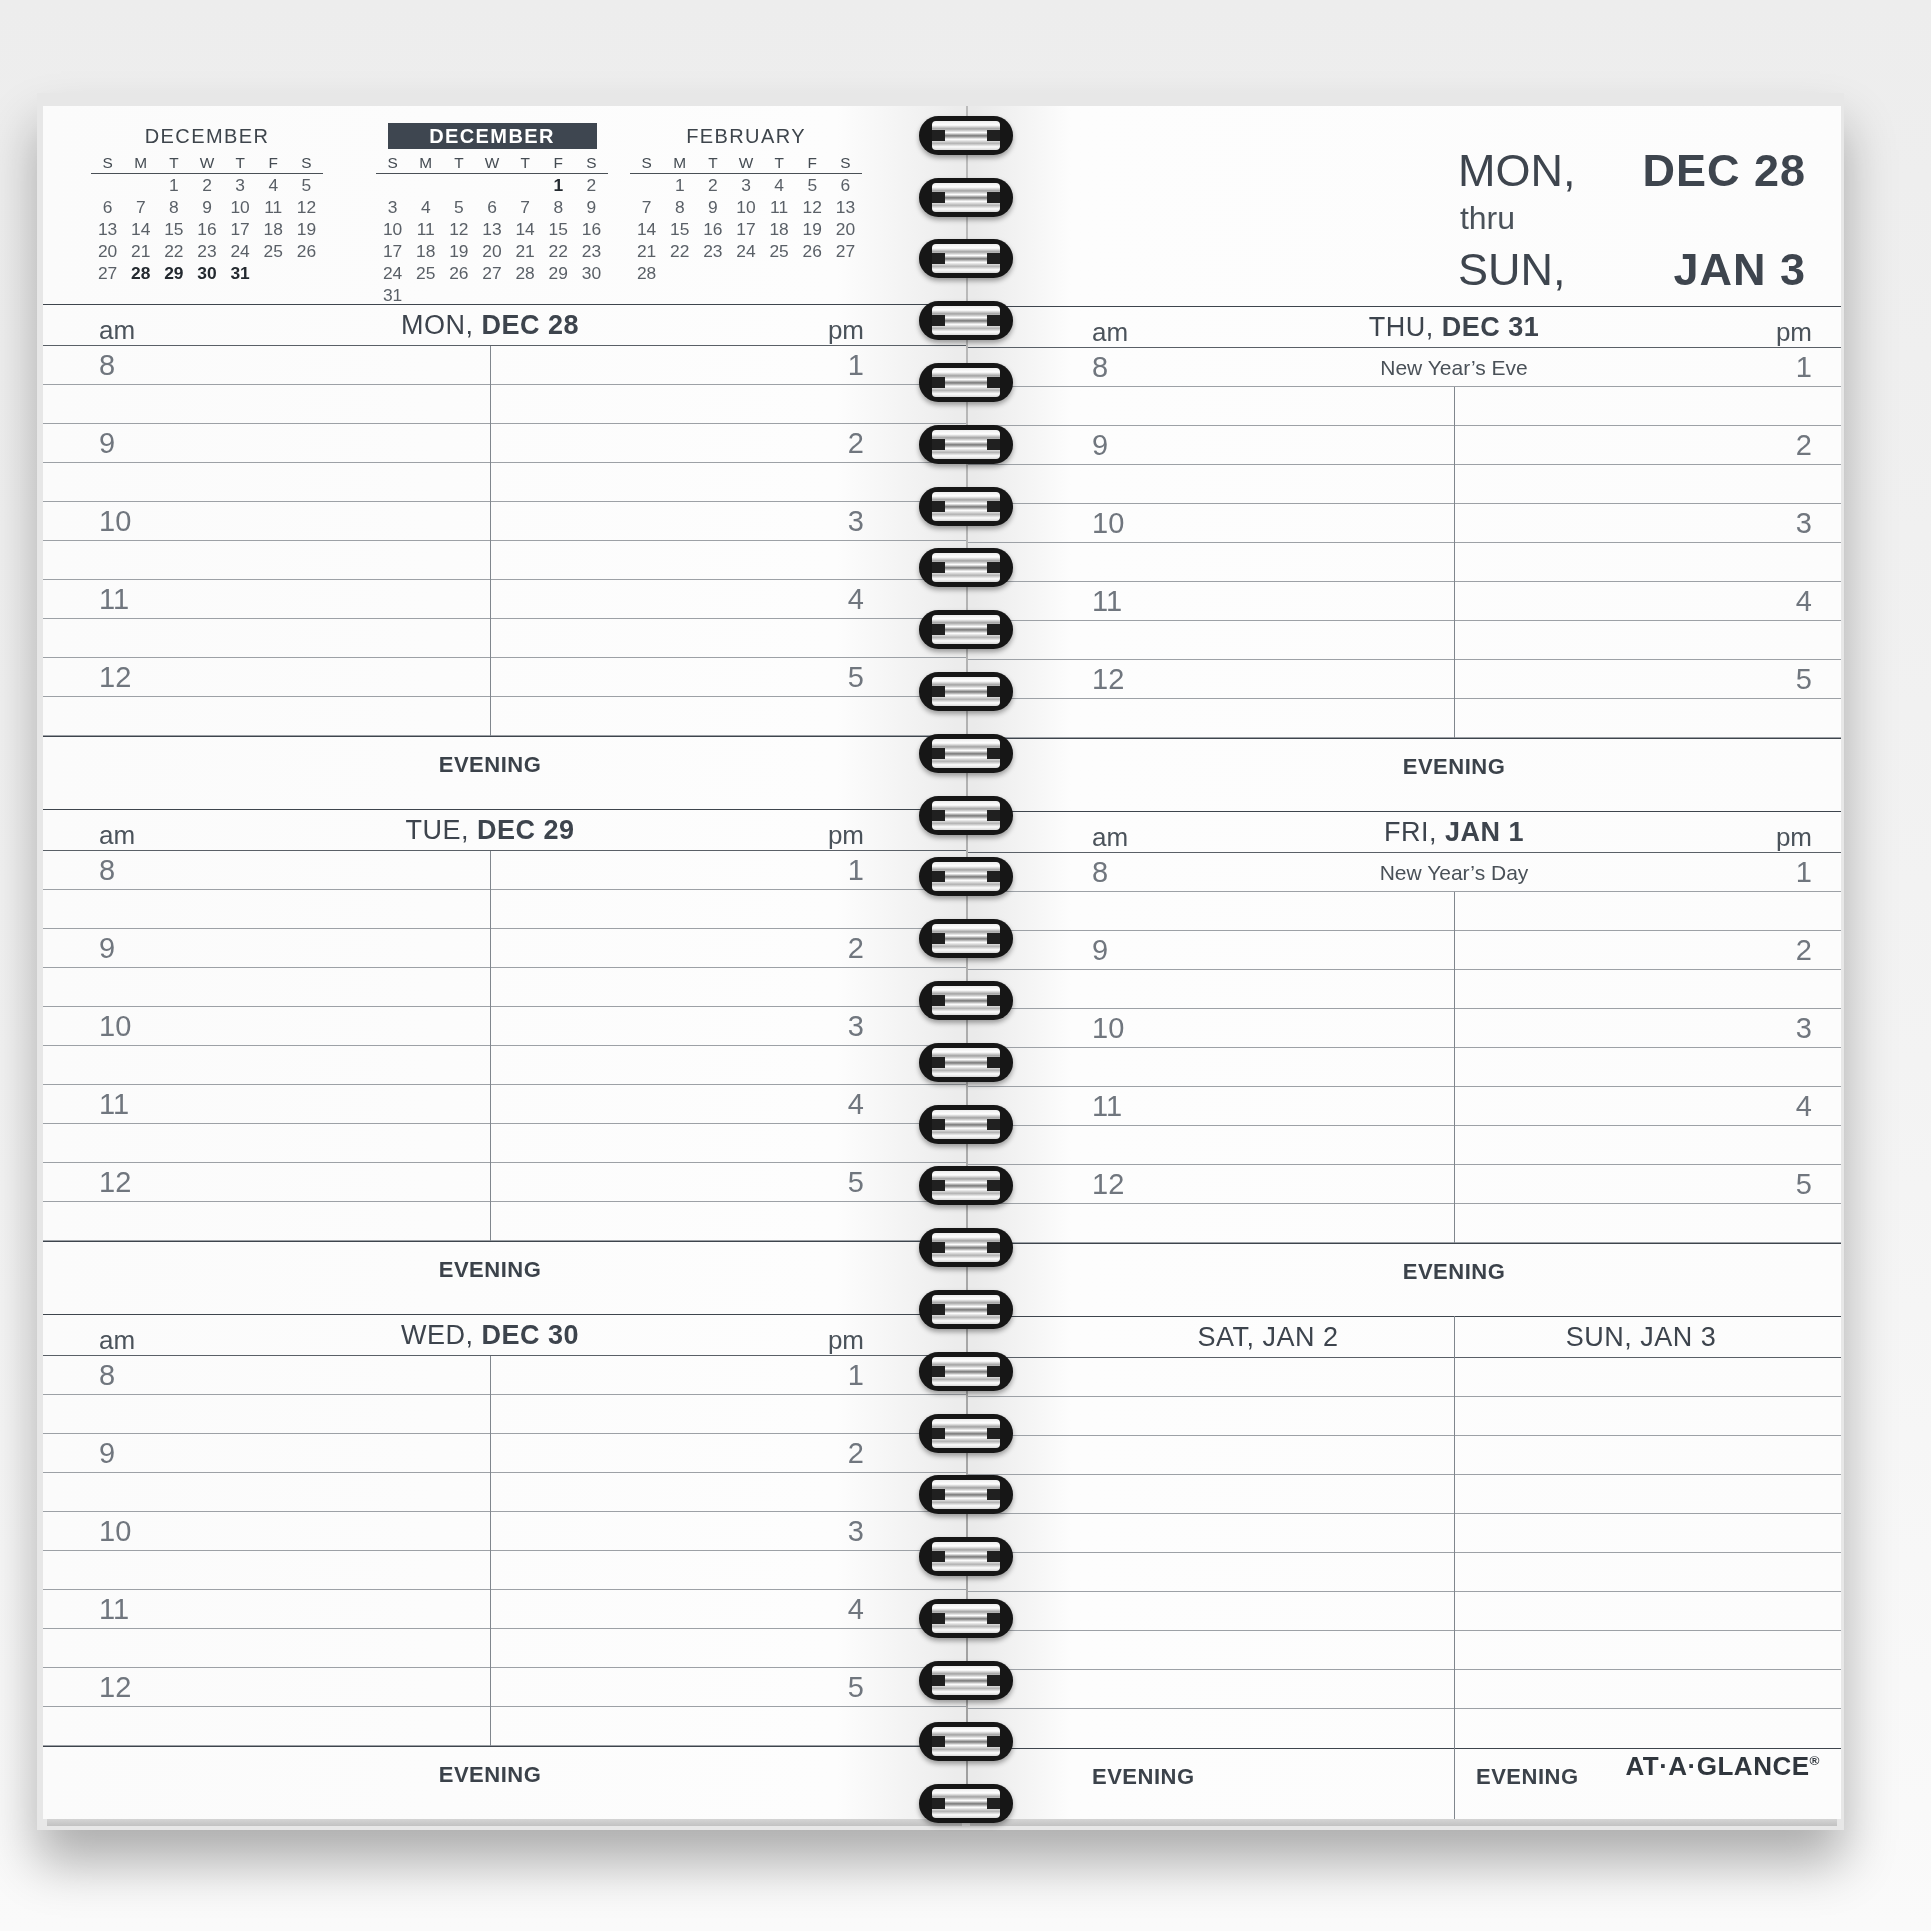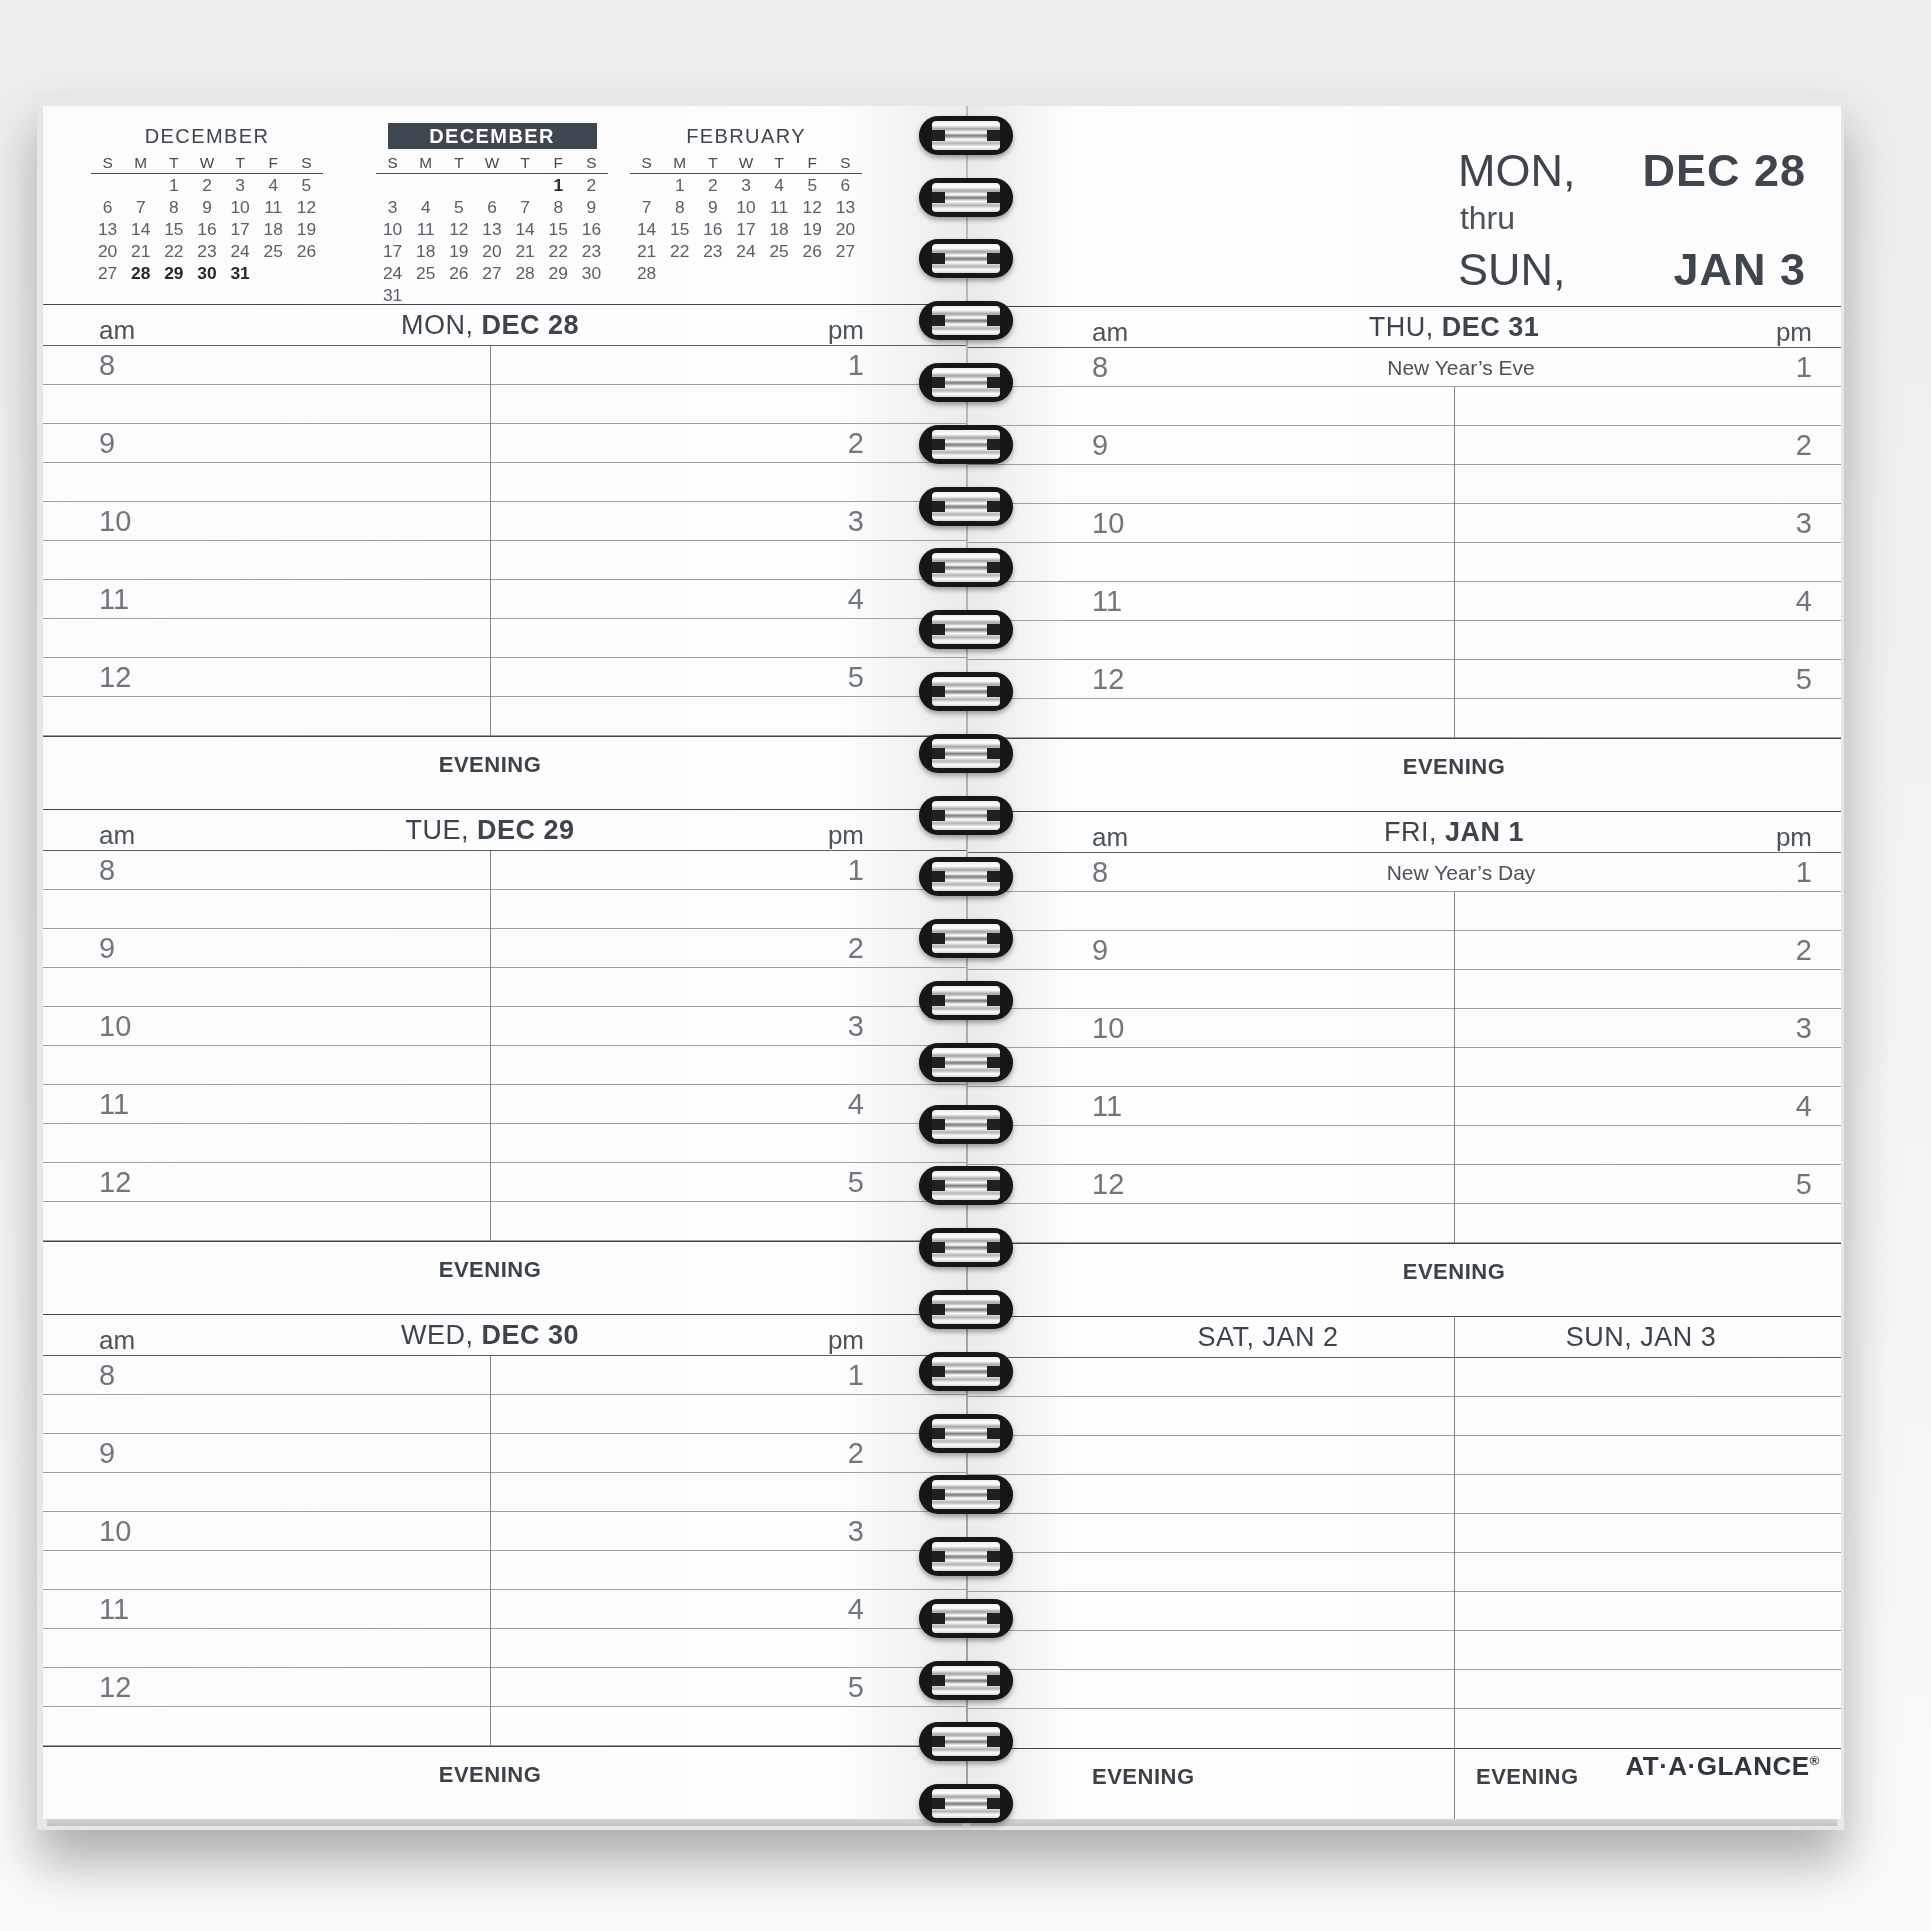--- a/index.html
+++ b/index.html
@@ -95,21 +95,21 @@
     height:39px; border-bottom:1px solid #9da1a6;
     display:flex; align-items:center; justify-content:space-between;
   }
   .pgL .grid-row { padding:0 102px 0 56px; }
   .pgR .grid-row { padding:0 29px 0 126px; }
   .grid-row:last-child { border-bottom:none; }
   .hour { font-size:29px; color:#70767e; }
   .divider { position:absolute; width:1px; background:#80868d; top:0; bottom:0; }
   .holiday {
     position:absolute; top:0; height:39px; line-height:39px;
-    transform:translateX(-50%); font-size:21px; color:#4a5158; white-space:nowrap;margin-left:7px;
+    transform:translateX(-50%); font-size:21px; color:#4a5158; white-space:nowrap;
   }
   .evening { position:relative; height:77px; border-top:1.9px solid #3e454d; }
   .evening-label {
     position:absolute; top:14.5px; transform:translateX(-50%);
     font-weight:700; font-size:22px; letter-spacing:0.5px; color:#3b424a; white-space:nowrap;
   }
   .evening-label.plain { transform:none; }
   .brand {
     position:absolute; right:21px; top:2px; font-weight:700; font-size:26px;
     letter-spacing:0.5px; color:#30363d; white-space:nowrap;

